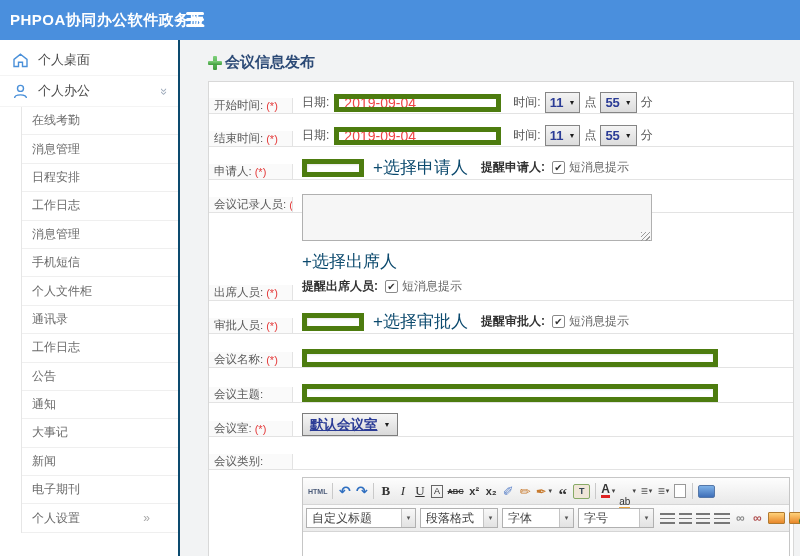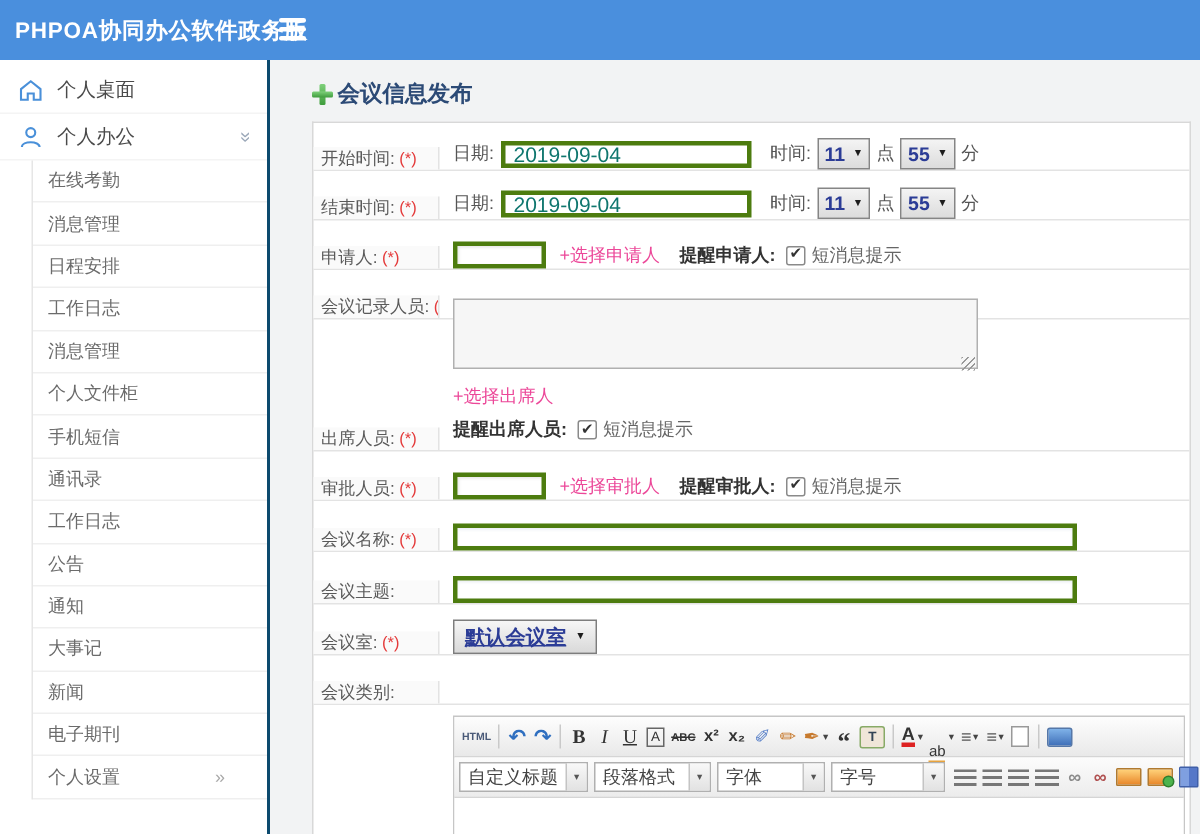--- a/index.html
+++ b/index.html
@@ -41,22 +41,22 @@
   .form-table { margin-left:27px; width:586px; background:#fff;
                 border:1px solid #d8d8d8; border-bottom:none; }
   .frow { display:flex; border-bottom:1px solid #e3e3e3;align-items:flex-end; }
   .flabel { width:84px; flex:none; background:#fafafa; border-right:1px solid #e3e3e3;
             font-size:11.5px; color:#5a5a5a; display:flex; align-items:center;
             padding-left:5px; white-space:nowrap; overflow:hidden; }
   .flabel .req { color:#e43b3b; margin-left:3px; font-size:11px; }
   .ffield { flex:1; display:flex; align-items:center; padding-left:9px;
             font-size:12px; color:#555; min-width:0; }
 
-  input.txt { border:3px solid #4d7c0f; background:#fff; height:18px;
-              font-family:inherit; color:#0f766e; padding:0 5px; }
+  input.txt { border:5px solid #4d7c0f; background:#fff; height:18px;
+              font-family:inherit; color:#ef4444; padding:0 5px; }
   .date-input { width:167px; font-size:14px; margin:0 12px 0 5px; }
   .long-input { width:416px; font-size:13px; box-shadow:inset 0 1px 2px rgba(120,150,180,.18); }
   .small-input { width:62px; height:22px; border:1px solid #9a9a9a; background:#f3f3f3;
                  box-shadow:inset 1px 1px 2px rgba(0,0,0,.10); }
   textarea.area { width:350px; height:47px; background:#f6f6f6; border:1px solid #b0b0b0;
                   resize:none; position:relative; }
   .area-wrap { position:relative; width:350px; }
   .area-wrap::after { content:""; position:absolute; right:2px; bottom:4px; width:9px; height:9px;
         background:repeating-linear-gradient(135deg,#999 0 1px,transparent 1px 3px); }
 
@@ -64,21 +64,21 @@
                  border:1px solid #858585; background:linear-gradient(#f4f4f4,#dcdcdc);
                  cursor:pointer; margin:0 4px; }
   .mini-select .val { color:#2b3c96; font-size:13px; font-weight:bold; margin-right:5px; }
   .mini-select .arr { font-size:7px; color:#1c1c1c; }
   .big-select { display:inline-flex; align-items:center; height:23px; padding:0 7px;
                 border:1px solid #7d7d7d; background:linear-gradient(#f6f6f6,#d9d9d9); cursor:pointer; }
   .big-select .val { color:#2b3c96; font-size:13.5px; font-weight:bold;
                      text-decoration:underline; margin-right:6px; }
   .big-select .arr { font-size:7px; color:#1c1c1c; }
 
-  a.sel-link { color:#ec4899; text-decoration:none; font-size:12px; margin-left:9px; cursor:pointer; }
+  a.sel-link { color:#0c4a6e; text-decoration:none; font-size:17px; margin-left:9px; cursor:pointer; }
   .bold-lab { font-weight:bold; color:#333; font-size:12px; }
   .gray-lab { color:#666; font-size:12px; }
   .cbx { display:inline-flex; align-items:center; justify-content:center;
          width:13px; height:13px; border:1px solid #8a8a8a; background:#fff;
          border-radius:2px; margin:0 4px 0 7px; cursor:pointer; }
   .cbx .ck { font-size:10px; color:#333; line-height:1; }
 
   
   .stack { display:flex; flex-direction:column; align-items:flex-start; padding:6px 0 5px 9px; flex:1; }
   .stack .line2 { margin-top:5px; }
@@ -124,21 +124,21 @@
   .icon-align.c { width:13px; } .icon-align.r { width:14px; } .icon-align.j { width:16px; }
   .t-link { color:#8a8a8a; font-weight:bold; font-size:12px; }
   .t-unlink { color:#b05050; font-weight:bold; font-size:12px; }
 
   .tselect { display:inline-flex; align-items:center; justify-content:space-between;
              border:1px solid #b0b0b0; background:#fff; height:20px; font-size:12px;
              color:#444; padding-left:5px; margin-right:4px; cursor:pointer; flex:none; }
   .tselect .sarr { border-left:1px solid #c4c4c4; height:100%; width:14px; display:inline-flex;
                    align-items:center; justify-content:center; font-size:7px; color:#555;
                    background:linear-gradient(#f8f8f8,#e2e2e2); margin-left:4px; }
-  .ts1 { width:86px; } .ts2 { width:78px; } .ts3 { width:72px; } .ts4 { width:76px; }
+  .ts1 { width:110px; } .ts2 { width:78px; } .ts3 { width:72px; } .ts4 { width:76px; }
   .edit-area { height:60px; background:#fff; }
 
   
   .blue-stroke { stroke:#4a90d9; fill:none; stroke-width:1.4; }
 </style>
 </head>
 <body>
 
 <div class="header">
   <div class="logo">PHPOA协同办公软件政务版</div>
@@ -180,24 +180,24 @@
     <div class="sub-item">
         <span>日程安排</span>
       </div>
     <div class="sub-item">
         <span>工作日志</span>
       </div>
     <div class="sub-item">
         <span>消息管理</span>
       </div>
     <div class="sub-item">
+        <span>手机短信</span>
+      </div>
+    <div class="sub-item">
         <span>个人文件柜</span>
-      </div>
-    <div class="sub-item">
-        <span>手机短信</span>
       </div>
     <div class="sub-item">
         <span>通讯录</span>
       </div>
     <div class="sub-item">
         <span>工作日志</span>
       </div>
     <div class="sub-item">
         <span>公告</span>
       </div>

